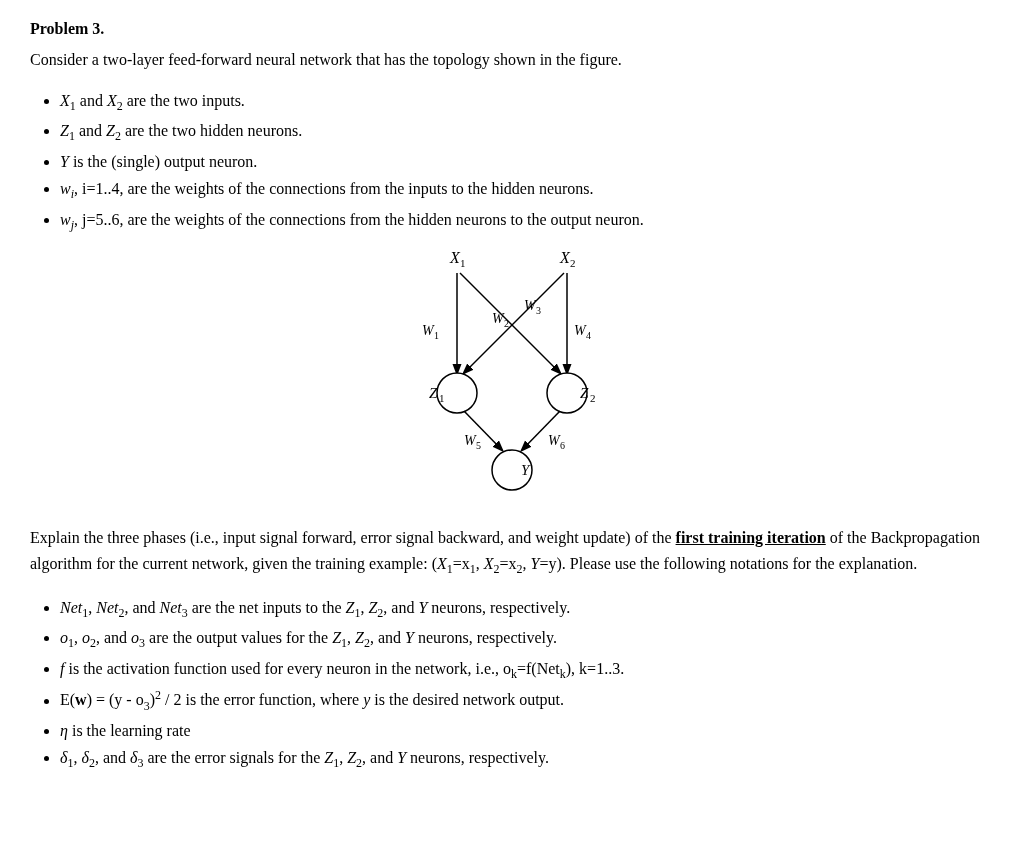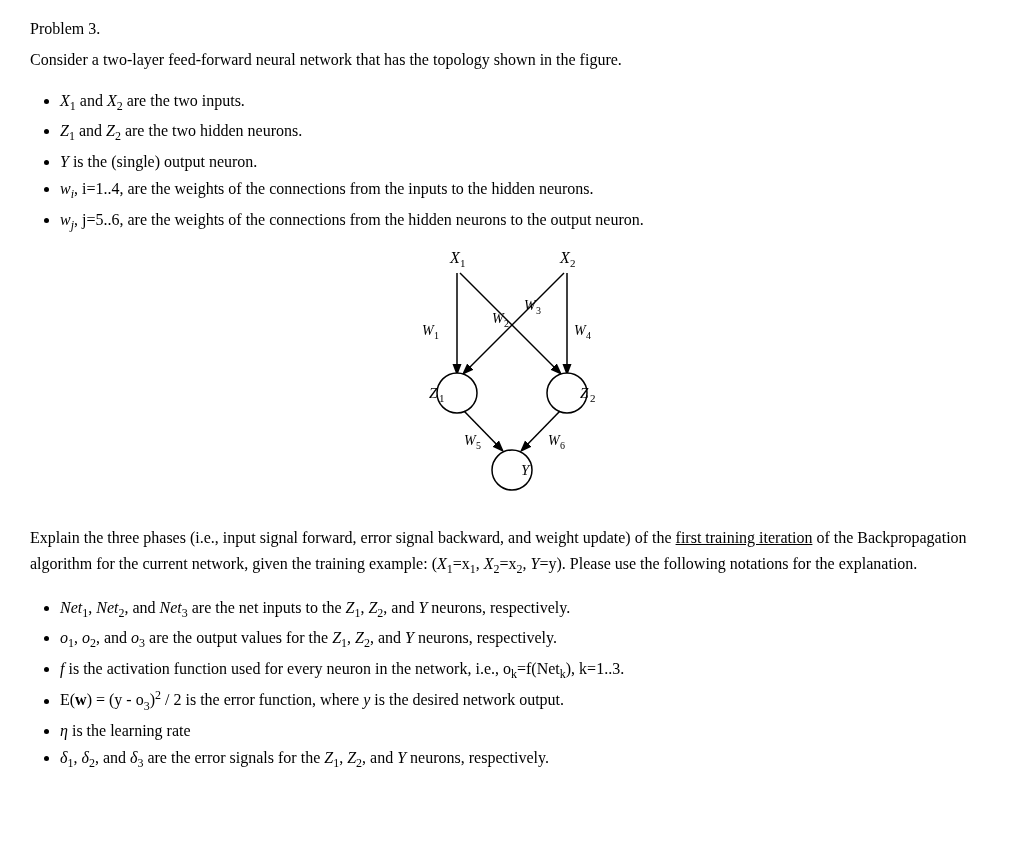--- a/index.html
+++ b/index.html
@@ -6,21 +6,21 @@
     body {
       font-family: "Times New Roman", Times, serif;
       font-size: 16px;
       background: #fff;
       color: #000;
       padding: 20px 30px;
       width: 1024px;
       min-height: 852px;
     }
     .problem-title {
-      font-weight: normal;
+      font-weight: bold;
       margin-bottom: 10px;
       font-size: 16px;
     }
     .intro-text {
       line-height: 1.5;
     }
     .bullet-list {
       list-style: disc;
       margin-left: 30px;
       margin-bottom: 10px;
@@ -38,21 +38,21 @@
     .diagram-svg {
       width: 320px;
       height: 260px;
     }
     .explain-text {
       line-height: 1.6;
       margin-bottom: 8px;
     }
     .underline-bold {
       text-decoration: underline;
-      font-weight: normal;
+      font-weight: bold;
     }
     sub { font-size: 0.75em; }
     sup { font-size: 0.75em; }
   </style>
 </head>
 <body>
 
 <div class="problem-title">Problem 3.</div>
 
 <p class="intro-text">Consider a two-layer feed-forward neural network that has the topology shown in the figure.</p>

